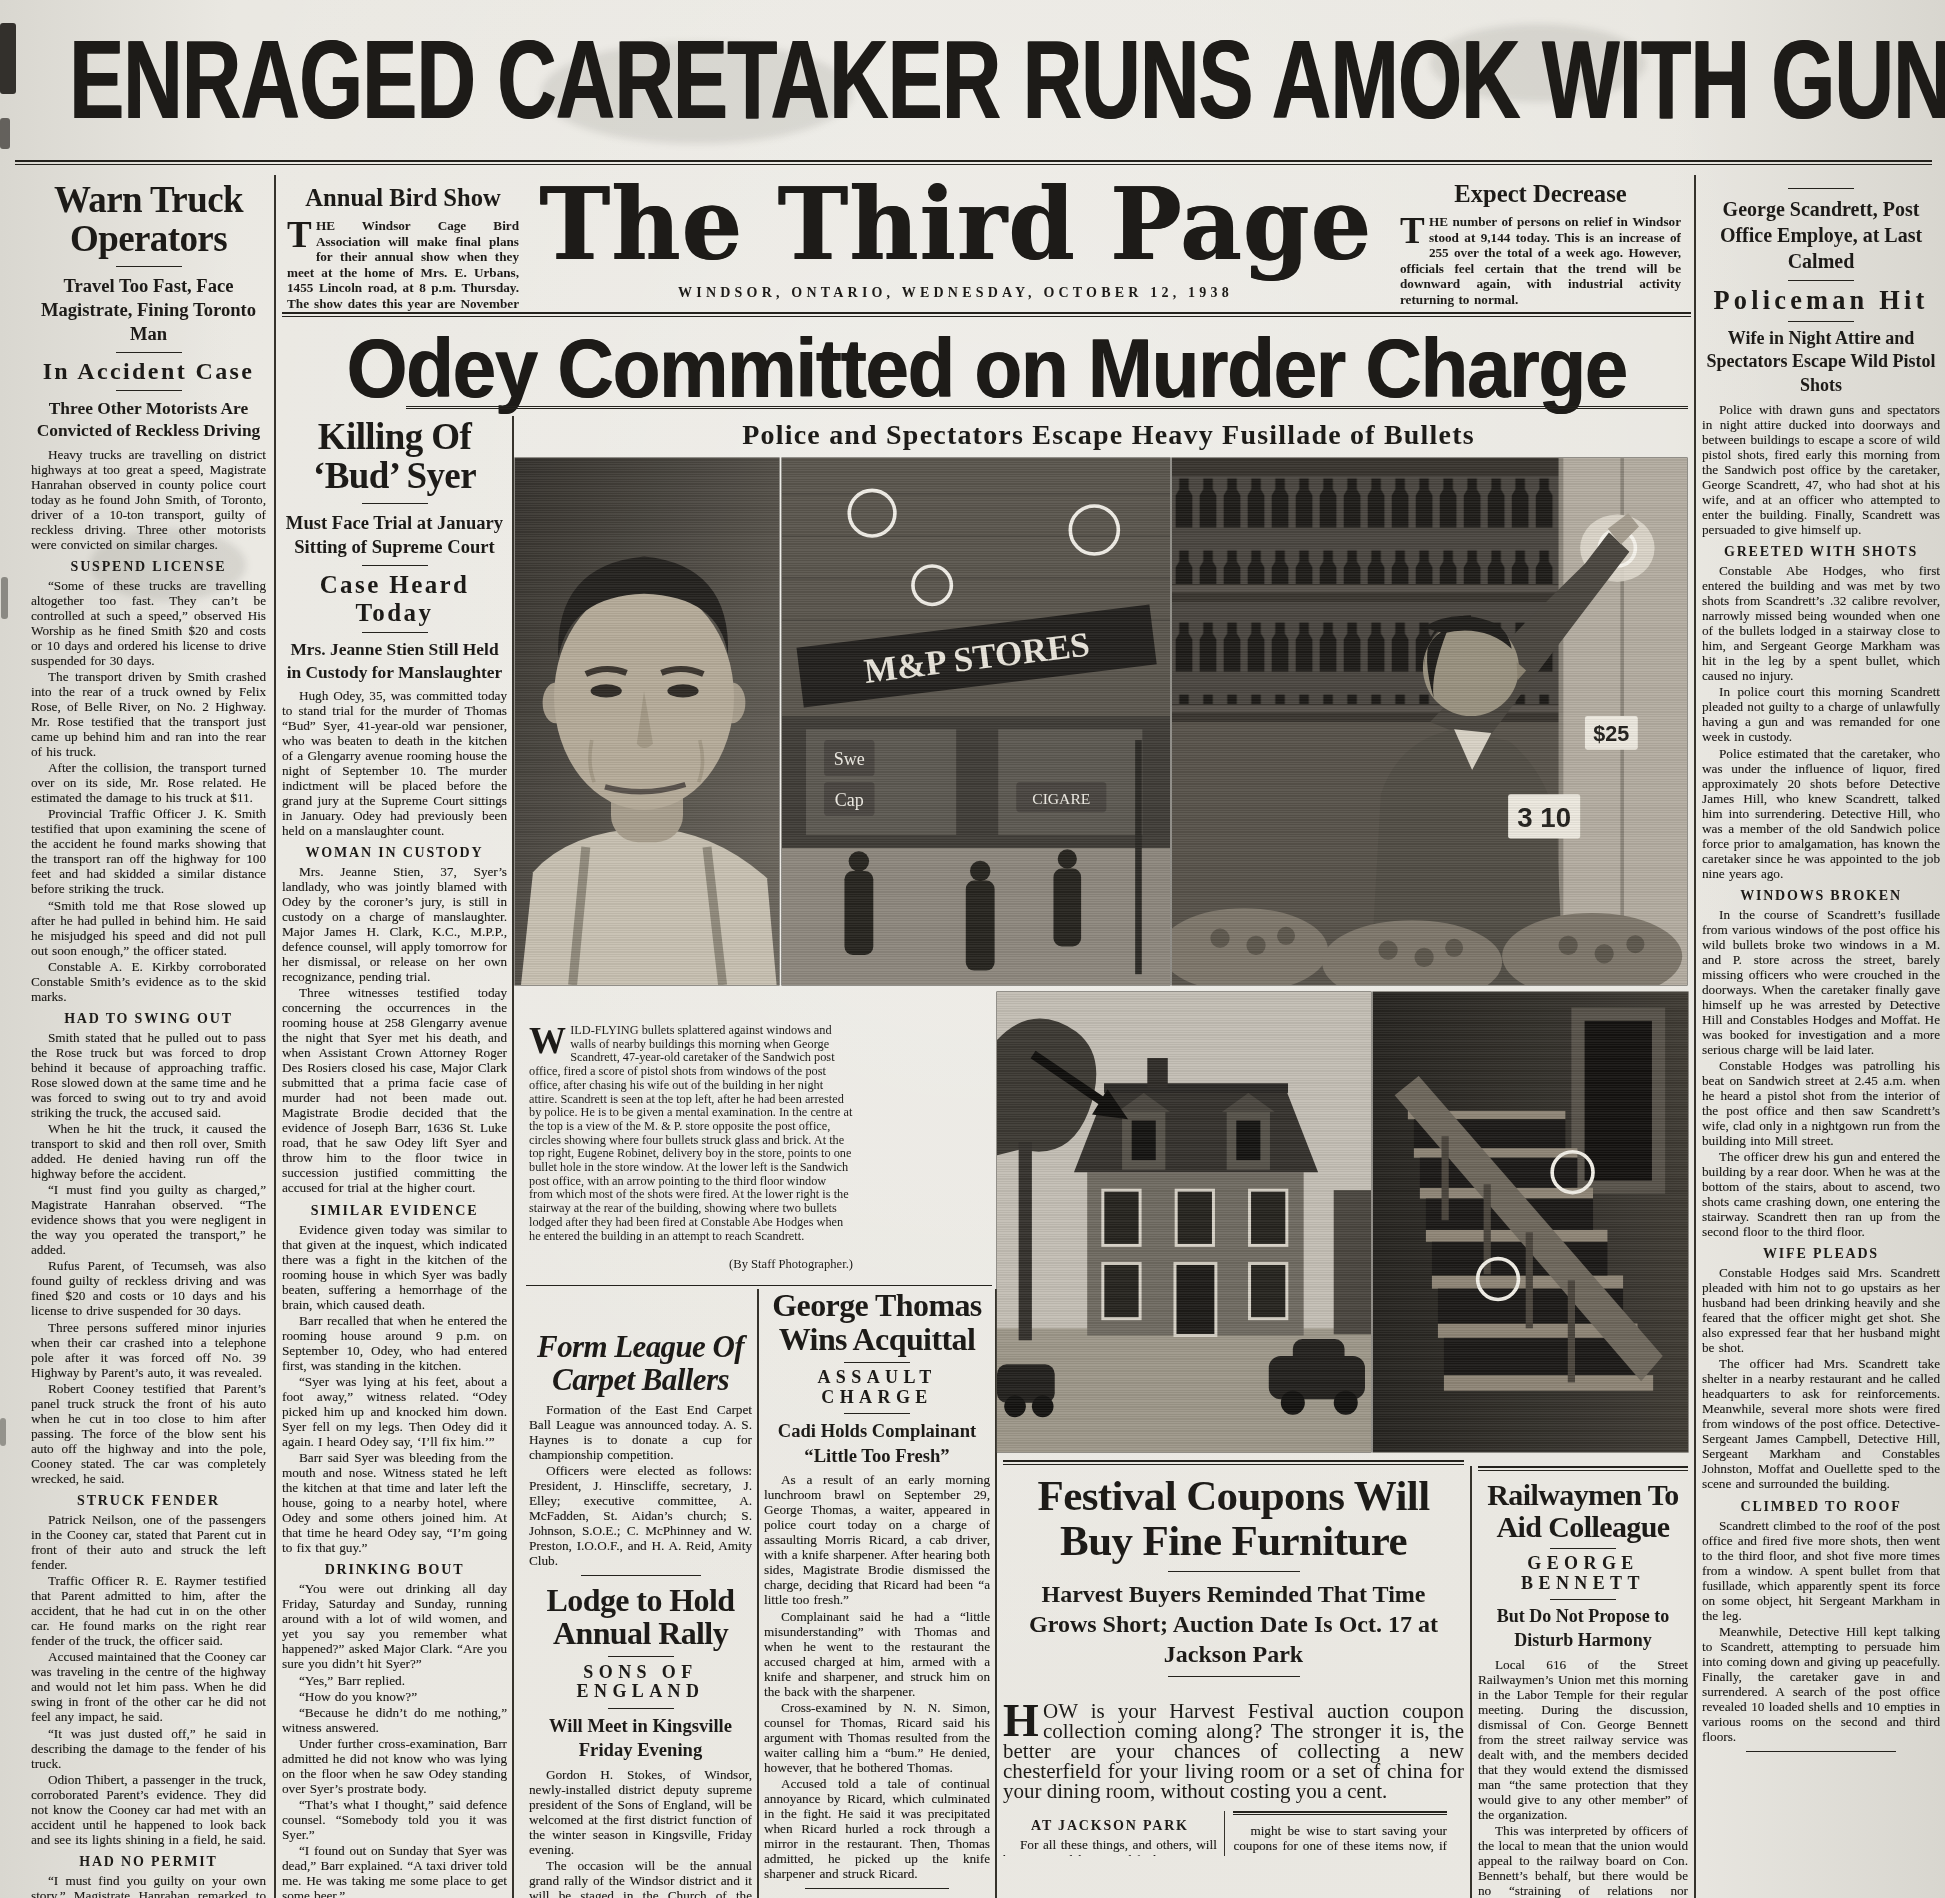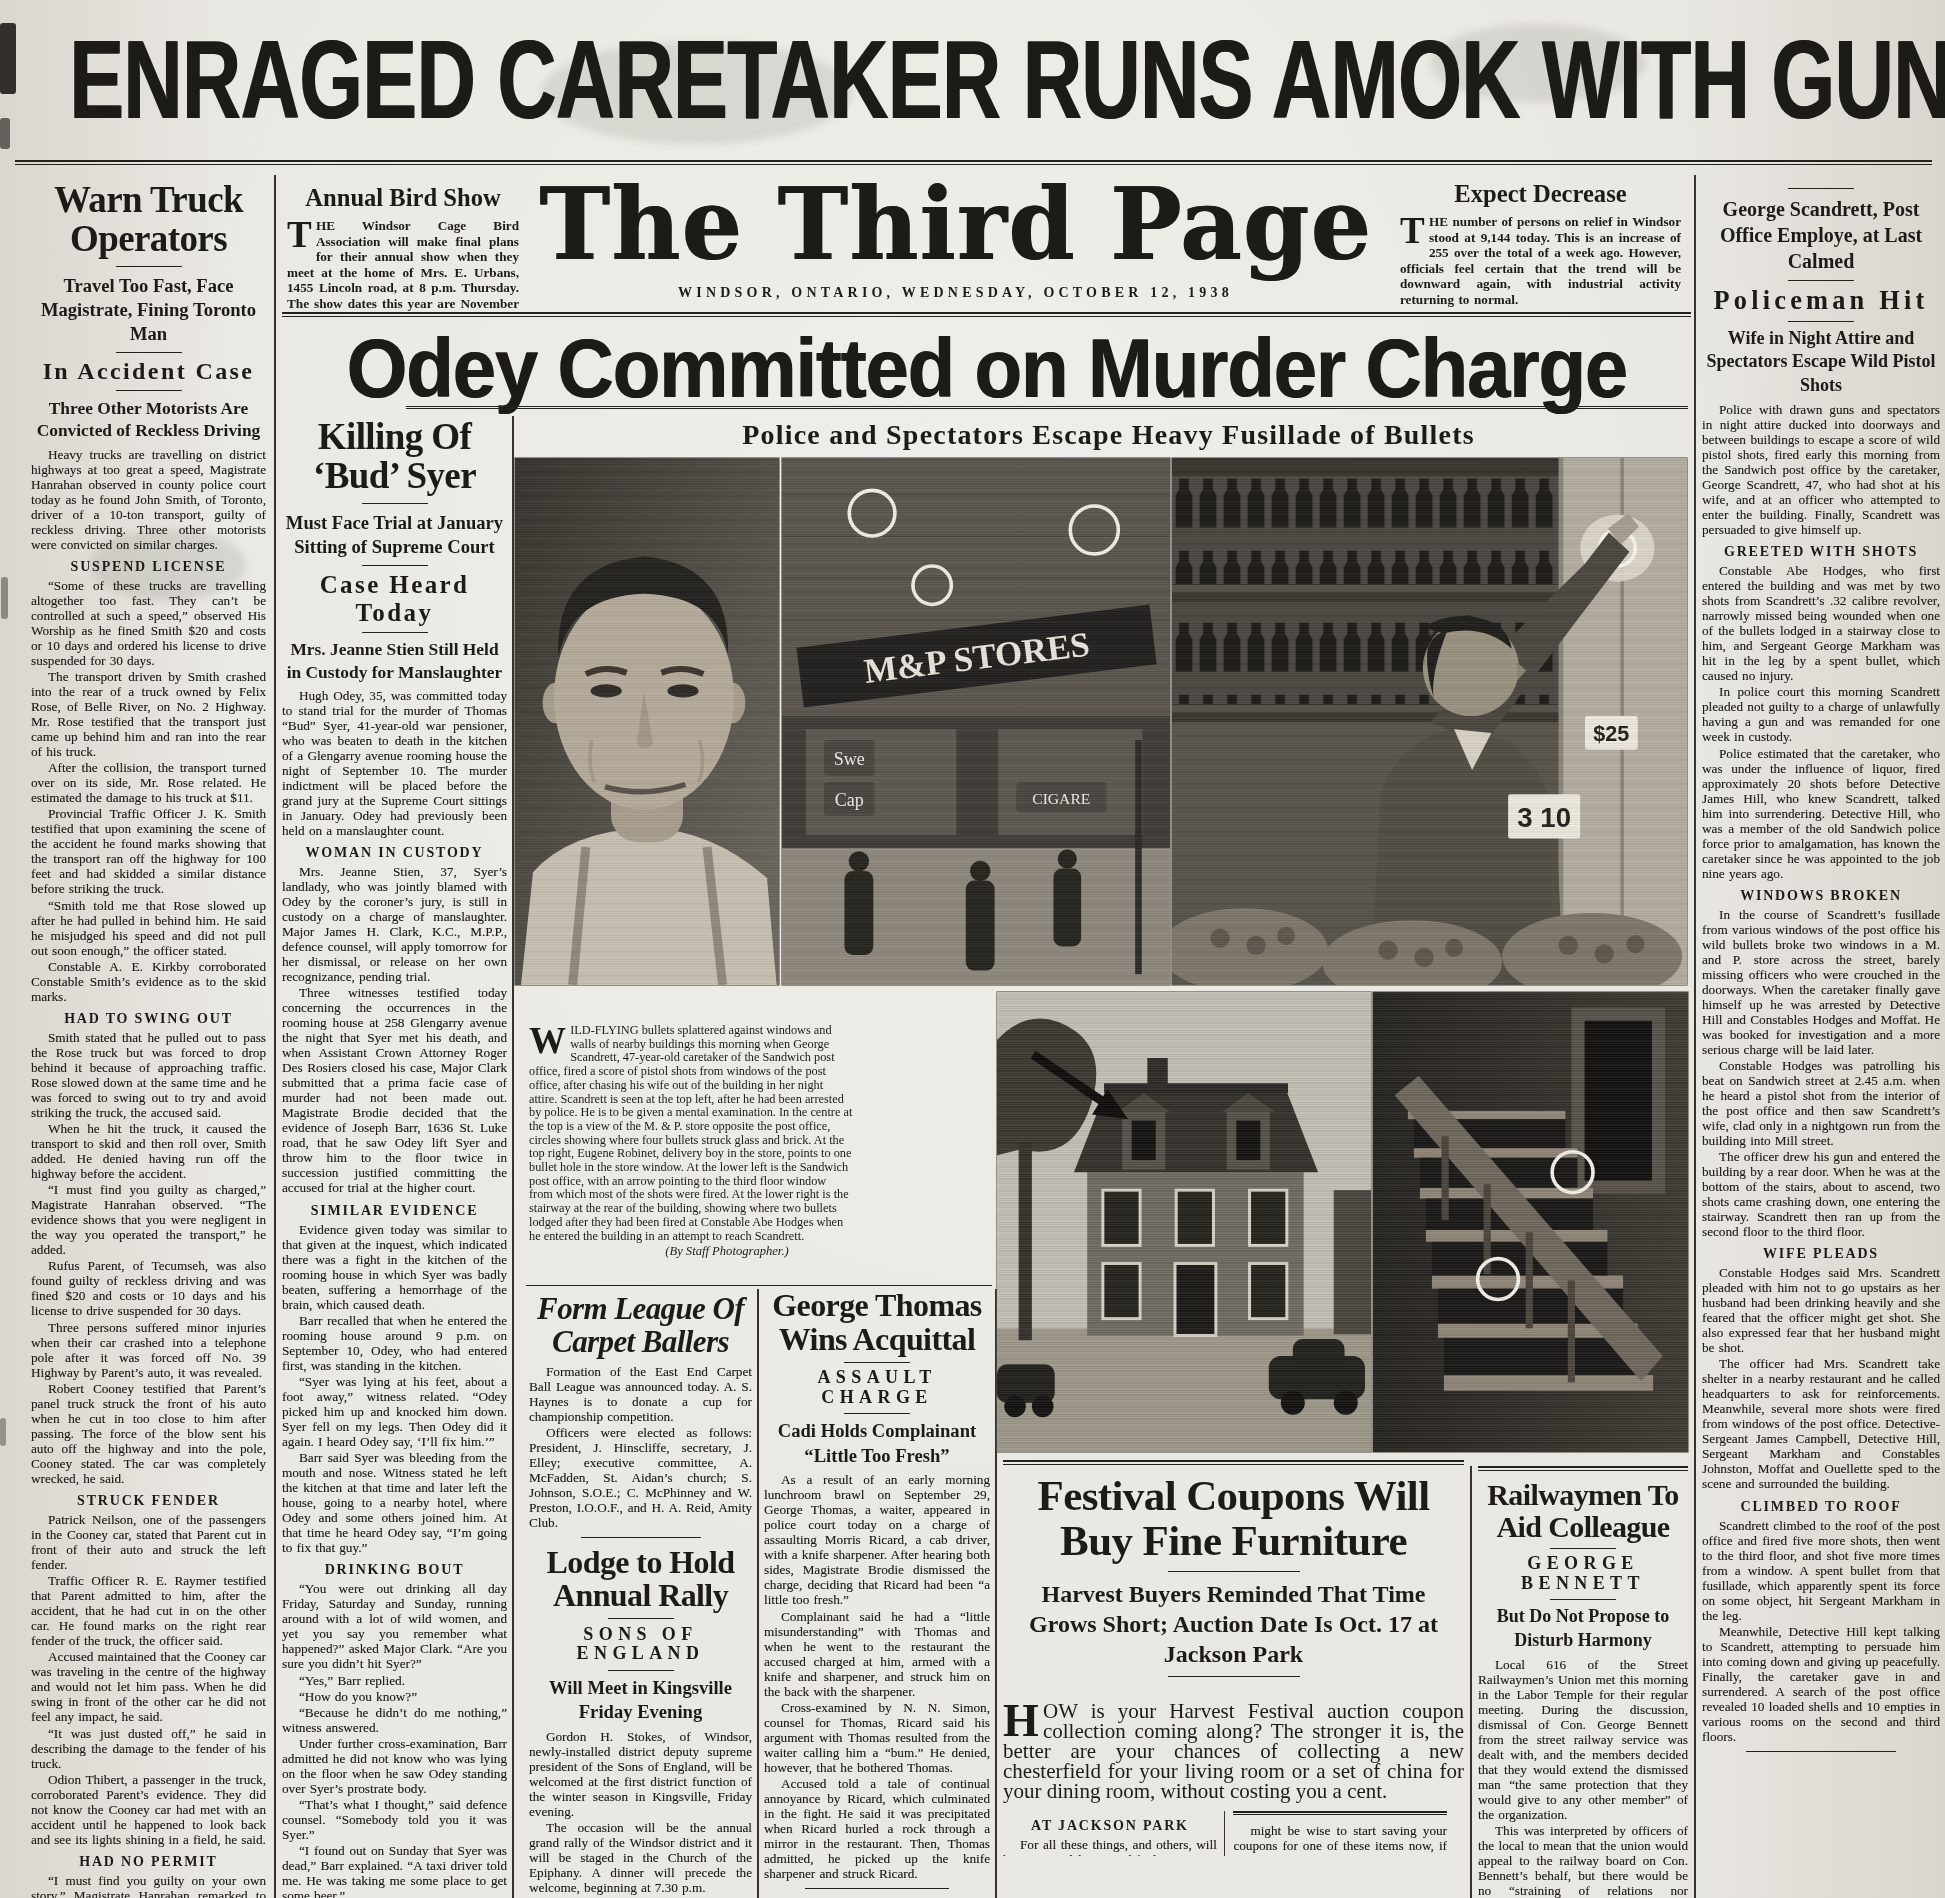--- a/index.html
+++ b/index.html
@@ -11,21 +11,21 @@
     background:
       radial-gradient(ellipse at 50% 30%, rgba(255,255,255,.28), transparent 62%),
       linear-gradient(90deg,#d9d7d0 0%, #eae8e2 12%, #e9e7e1 86%, #d8d6cf 100%),
       #e6e4de;
     font-family:"Liberation Serif", serif;
   }
   
   .art { position:absolute; overflow:hidden; }
   .headline { font-family:"Liberation Serif",serif; font-weight:bold; text-align:center;
               font-size:37px; line-height:1.05; letter-spacing:-0.6px; }
-  .headline.it { font-style:italic; }
+  .headline.it { font-style:italic;margin-top:38px; }
   .deck { font-family:"Liberation Serif",serif; font-weight:bold; text-align:center;
           font-size:18.6px; line-height:1.3; margin:4.8px 2.4px; }
   .kicker { font-family:"Liberation Serif",serif; font-weight:bold; text-align:center;
             font-size:25px; letter-spacing:2.4px; line-height:1.1; }
   .caps { letter-spacing:5.4px; font-size:18px; }
   .sub { font-family:"Liberation Serif",serif; font-weight:bold; text-align:center;
          font-size:14px; letter-spacing:1.8px; margin:7.2px 0 3px; }
   .bp { font-size:13.2px; line-height:15px; text-align:justify; text-indent:17px;
         margin:0 0 1.2px; word-spacing:0.9px; text-shadow:0.2px 0.2px 0 rgba(25,22,18,.35); }
   .dropcap { text-indent:0; }
@@ -60,22 +60,22 @@
   
   #captiontitle { position:absolute; left:529px; top:419px; width:1159px; text-align:center;
     font-size:28px; font-weight:bold; letter-spacing:1.2px; font-family:"Liberation Serif",serif; }
   .photo { position:absolute; overflow:hidden; background:#7a756d;
            box-shadow: inset 0 0 36px rgba(0,0,0,.38), 0 0 0 0.6px #55524b; }
   .photo svg { display:block; width:100%; height:100%; }
   .photo::after { content:""; position:absolute; inset:0; pointer-events:none;
     background-image:repeating-linear-gradient(0deg, rgba(255,255,255,.05) 0 1.2px, rgba(0,0,0,.05) 1.2px 2.4px); }
   #caption { position:absolute; left:529px; top:1024px; width:324px; }
   #caption p { font-size:12.3px; line-height:13.7px; }
-  #caption .credit { display:block; text-align:center; font-style:italic; font-size:12.6px;
-                     padding-left:72px; margin-top:1px; }
+  #caption .credit { display:block; text-align:right; font-size:12.6px;
+                     padding-left:72px; margin-top:14px; }
   
   #festival .headline { font-size:43px; }
   #festival .deck { font-size:24px; line-height:1.25; }
   #festival .lead { font-size:21px; line-height:20px; text-align:justify; margin-top:24px; }
   #festival .lead::first-letter { font-size:46px; line-height:36px; }
   .fest-cols { display:flex; margin-top:9.6px; }
   .fest-col1 { width:221px; padding-right:7.2px; }
   .fest-col2 { width:223px; padding-left:8.4px; border-left:1.2px solid #36332c; }
   .fest-col2 .hrule2 { margin-bottom:7.2px; }
   

